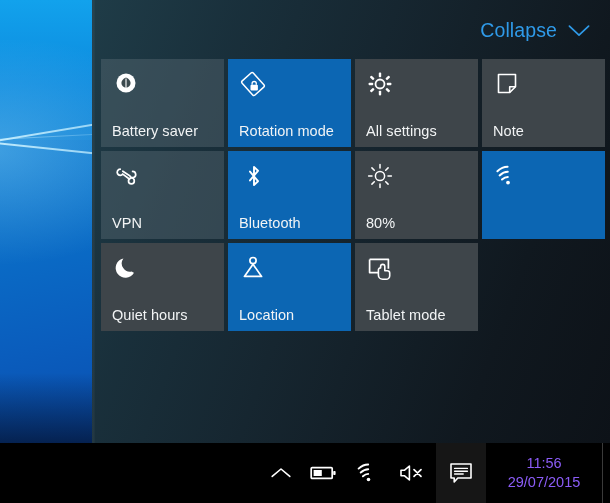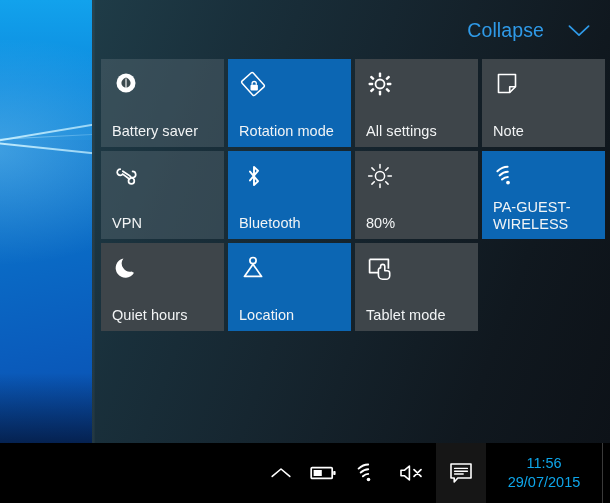--- a/index.html
+++ b/index.html
@@ -66,21 +66,21 @@
     opacity: .8;
   }
 
   #ac-header {
     position: absolute;
     left: 0; top: 0; width: 518px; height: 58px;
   }
   #collapse-btn {
     position: absolute;
     right: 20px; top: 19px;
-    display: flex; align-items: center; gap: 24px;
+    display: flex; align-items: center; gap: 11px;
     color: #2f9ae8;
     font-size: 19.5px;
     letter-spacing: .1px;
     cursor: pointer;
     user-select: none;
   }
   #collapse-btn .chev { display: block; line-height: 0; }
 
   
   #tile-grid {
@@ -139,21 +139,21 @@
   }
   .tray-item.chev  { width: 42px; }
   .tray-item.batt  { width: 44px; }
   .tray-item.wifi  { width: 44px; }
   .tray-item.vol   { width: 46px; }
   .tray-item.ac    { width: 50px; background: rgba(255,255,255,.085); }
   #clock {
     width: 116px; height: 60px;
     display: flex; flex-direction: column;
     align-items: center; justify-content: center;
-    color: #0ea5e9; font-size: 14.5px; line-height: 19px;
+    color: #8b5cf6; font-size: 14.5px; line-height: 19px;
     cursor: pointer;
   }
   #show-desktop {
     width: 8px; height: 60px;
     border-left: 1px solid #3a3a3a;
     cursor: pointer;
   }
   svg { display: block; }
 </style>
 </head>
@@ -280,21 +280,20 @@
         <span class="ticon">
           <svg width="30" height="30" viewBox="0 0 30 30">
             <g fill="none" stroke="#ffffff" stroke-linecap="round">
               <path d="M4.4 9.2C7.6 6.2 11 4.8 14.6 4.8" stroke-width="2"></path>
               <path d="M6.6 13.4c2.6-2.4 5.3-3.6 8.2-3.6" stroke-width="2"></path>
               <path d="M9 17.5c1.9-1.7 3.8-2.6 5.8-2.6" stroke-width="2"></path>
             </g>
             <circle cx="15" cy="20.6" r="1.9" fill="#ffffff"></circle>
           </svg>
         </span>
-        <span class="tlabel">PA-GUEST-WIRELESS</span>
       </div>
 
       <div class="tile">
         <span class="ticon">
           <svg width="30" height="30" viewBox="0 0 30 30">
             <path d="M19.8 17.6A8.4 8.4 0 0 1 11.4 4.4a9.8 9.8 0 1 0 10.6 14.4 8.3 8.3 0 0 1-2.2-1.2z" fill="#ffffff"></path>
           </svg>
         </span>
         <span class="tlabel">Quiet hours</span>
       </div>

